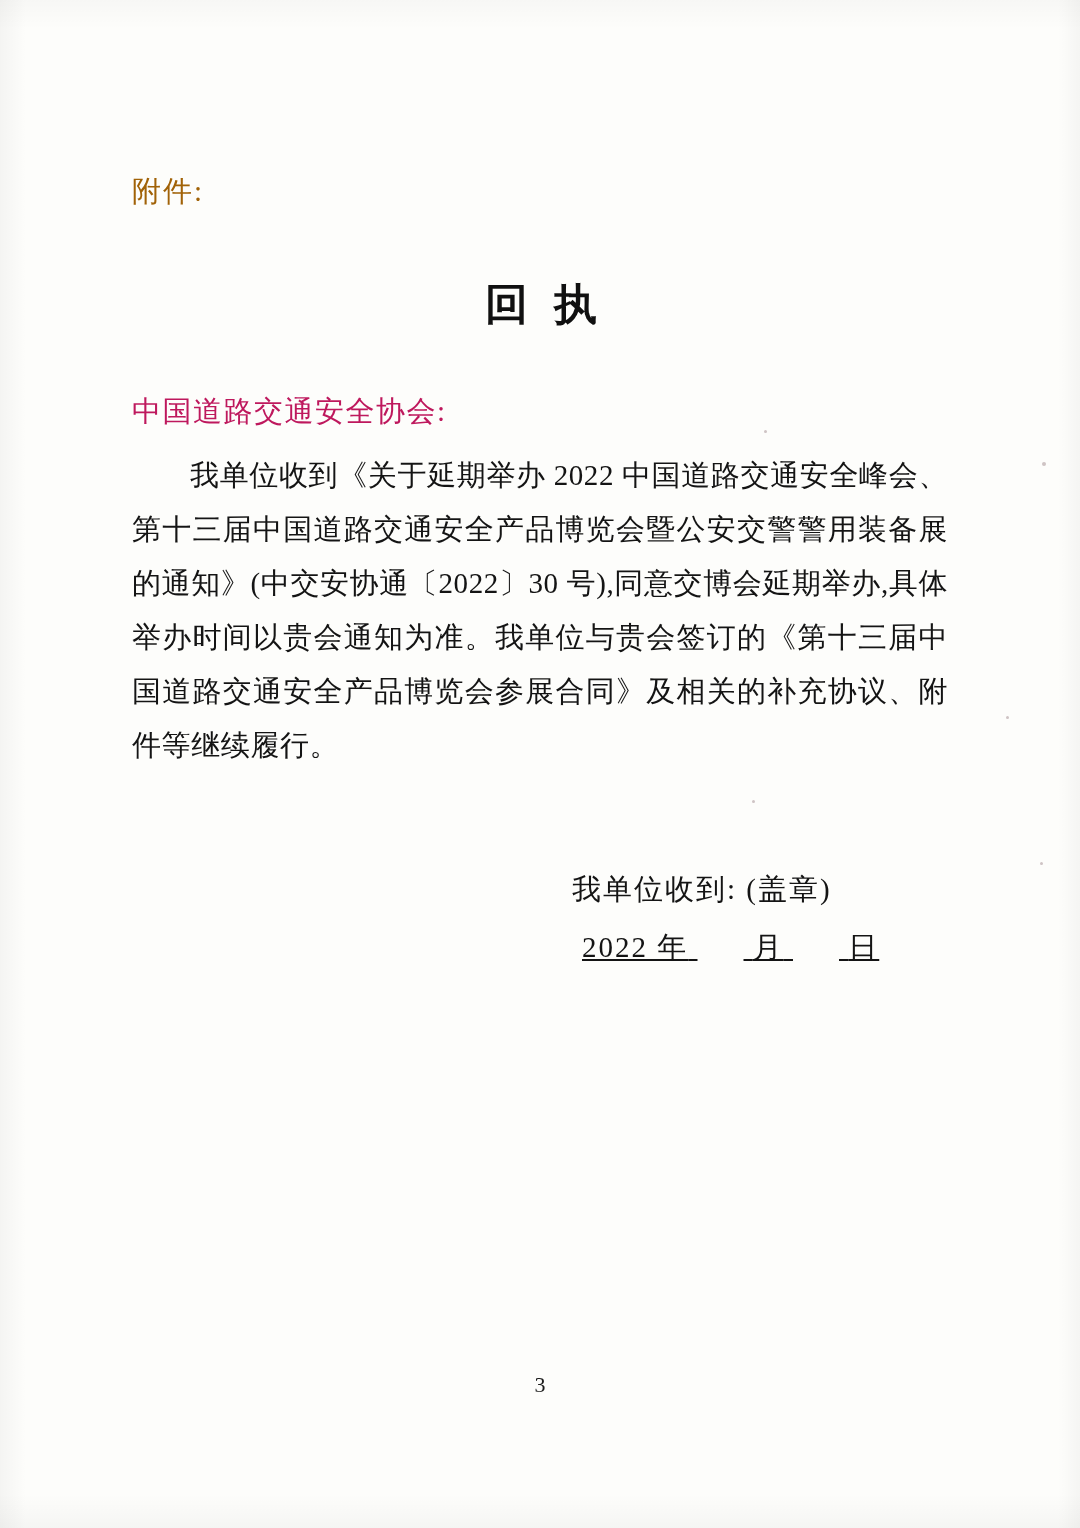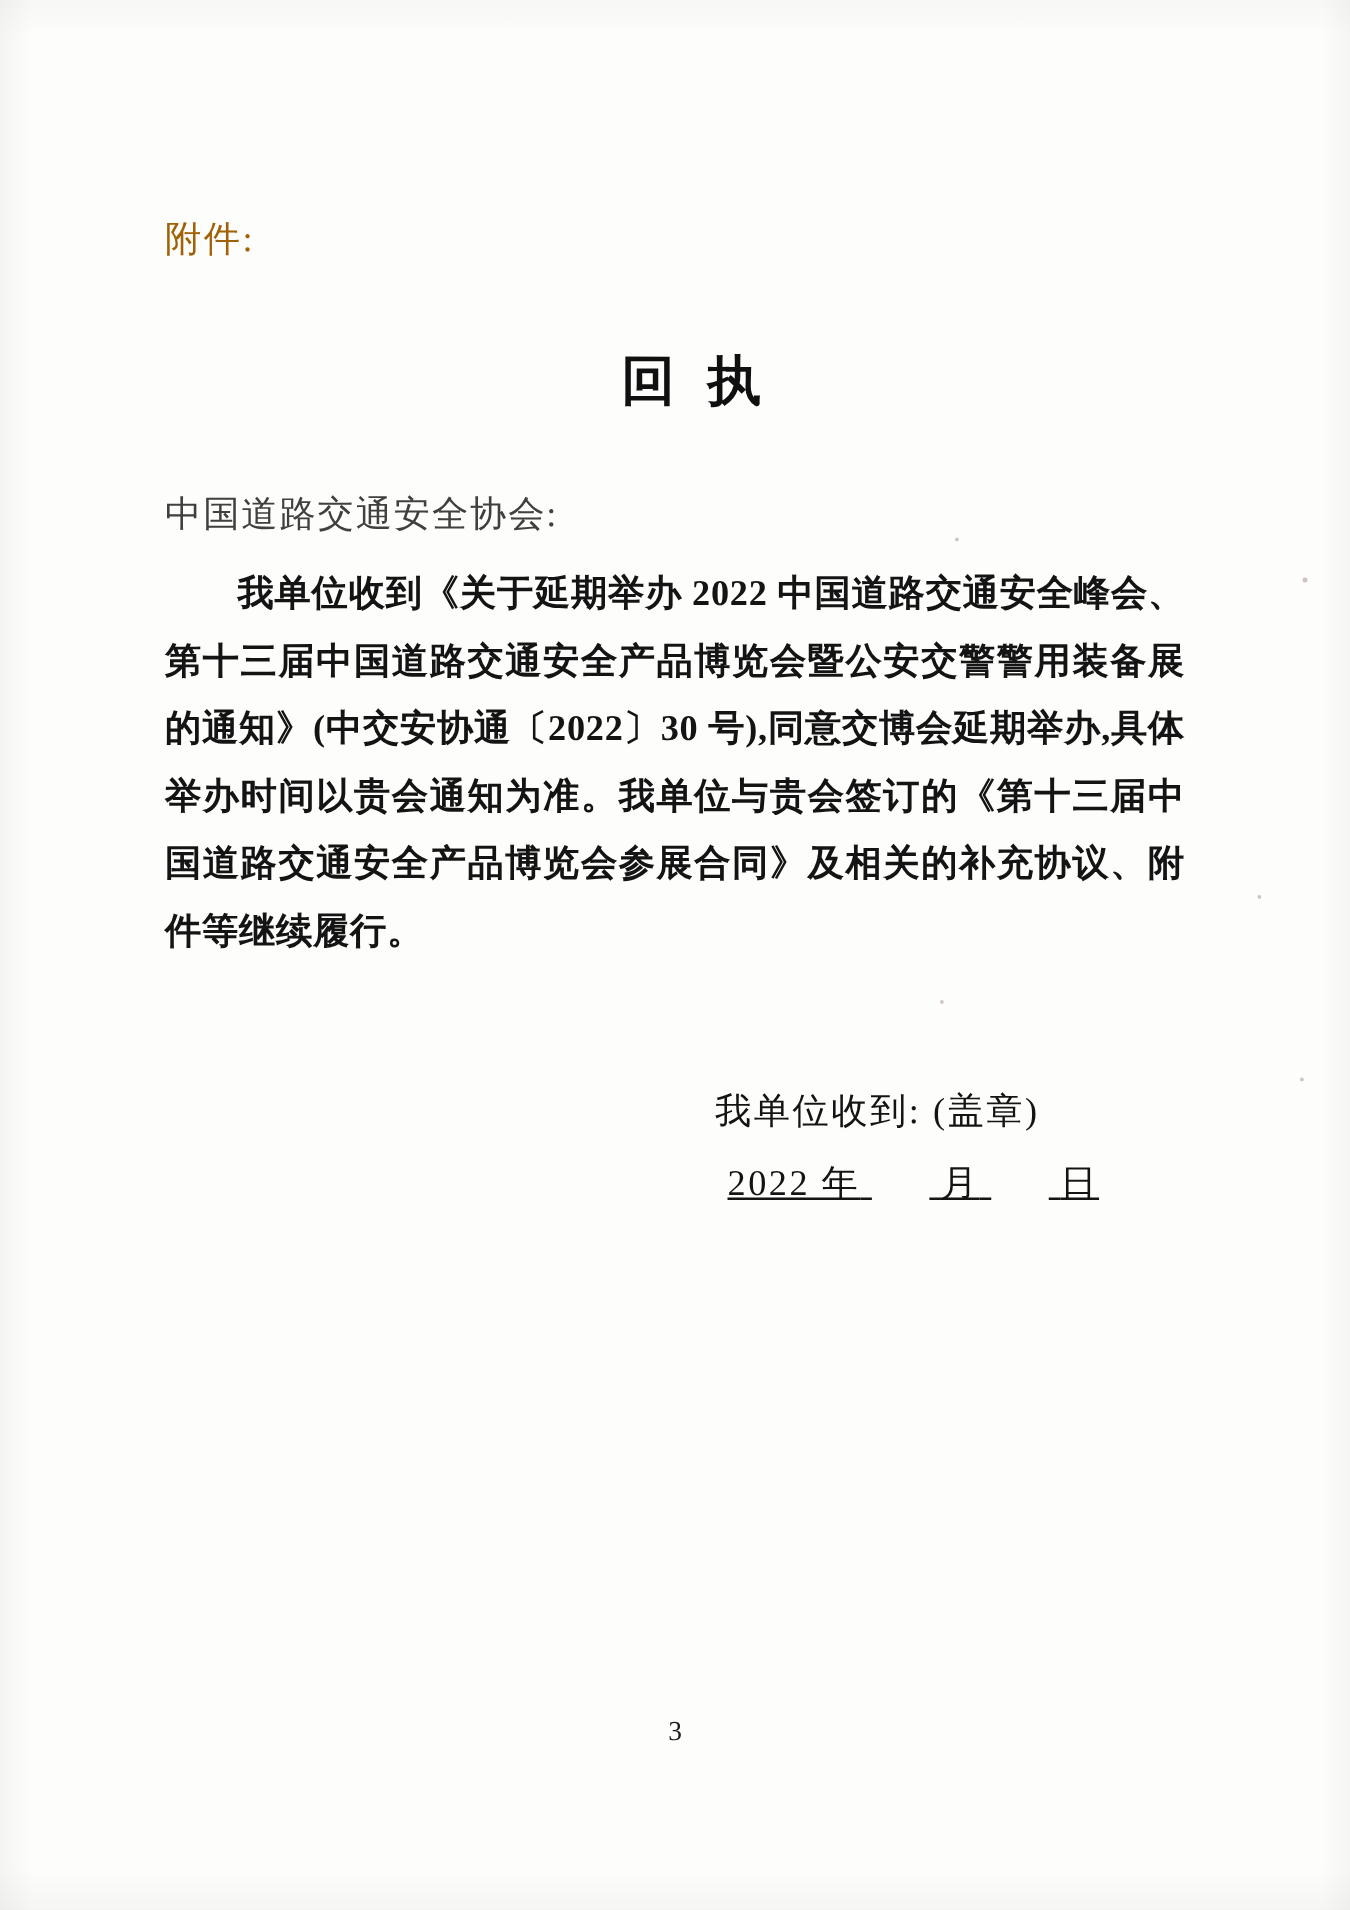--- a/index.html
+++ b/index.html
@@ -43,56 +43,55 @@
     position: absolute;
     left: 0;
     top: 172px;
     font-size: 29px;
     letter-spacing: 2px;
     color: #a16207;
   }
 
   .doc-title {
     position: absolute;
-    left: 13px;
+    left: 1px;
     top: 276px;
     width: 816px;
     text-align: center;
     font-size: 43px;
     font-weight: bold;
     letter-spacing: 26px;
     text-indent: 26px;
     color: #101010;
   }
 
   .salutation {
     position: absolute;
     left: 0;
     top: 392px;
     font-size: 29px;
     letter-spacing: 1.5px;
-    color: #404040;
+    color: #be185d;
   }
 
   .body-block {
     position: absolute;
     left: 0;
     top: 448px;
     width: 816px;
     font-size: 29px;
     line-height: 54px;
     letter-spacing: 0.6px;
     text-align: justify;
     text-justify: inter-character;
     color: #141414;
   }
   .body-block p {
     margin: 0;
     text-indent: 58px;
-    font-weight: bold;
   }
 
   .signature {
     position: absolute;
     left: 0;
     top: 860px;
     width: 816px;
   }
   .sig-line {
     font-size: 29px;

